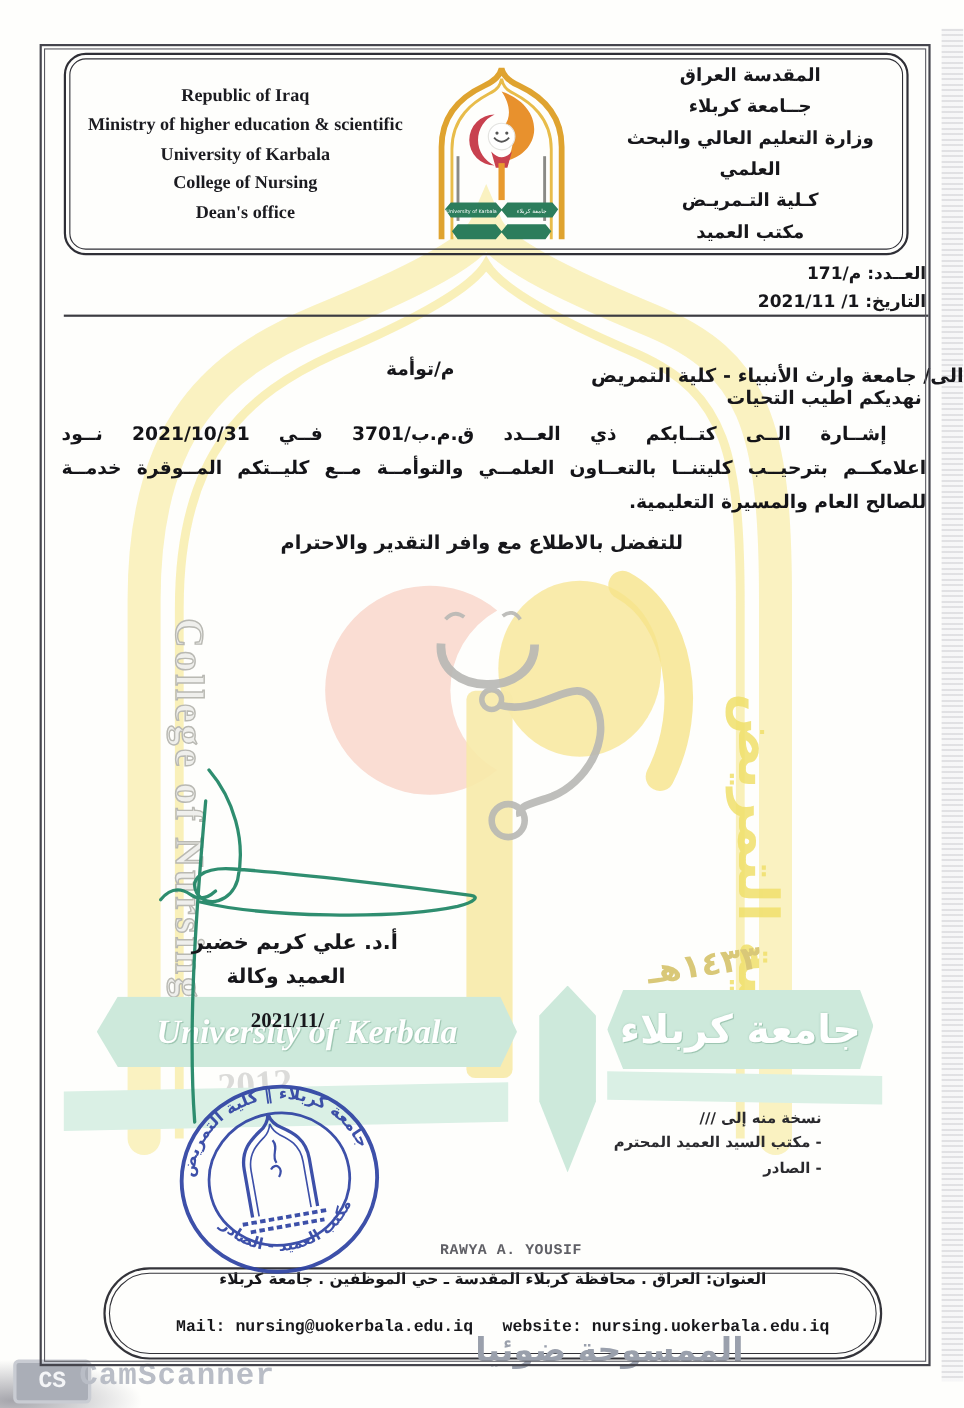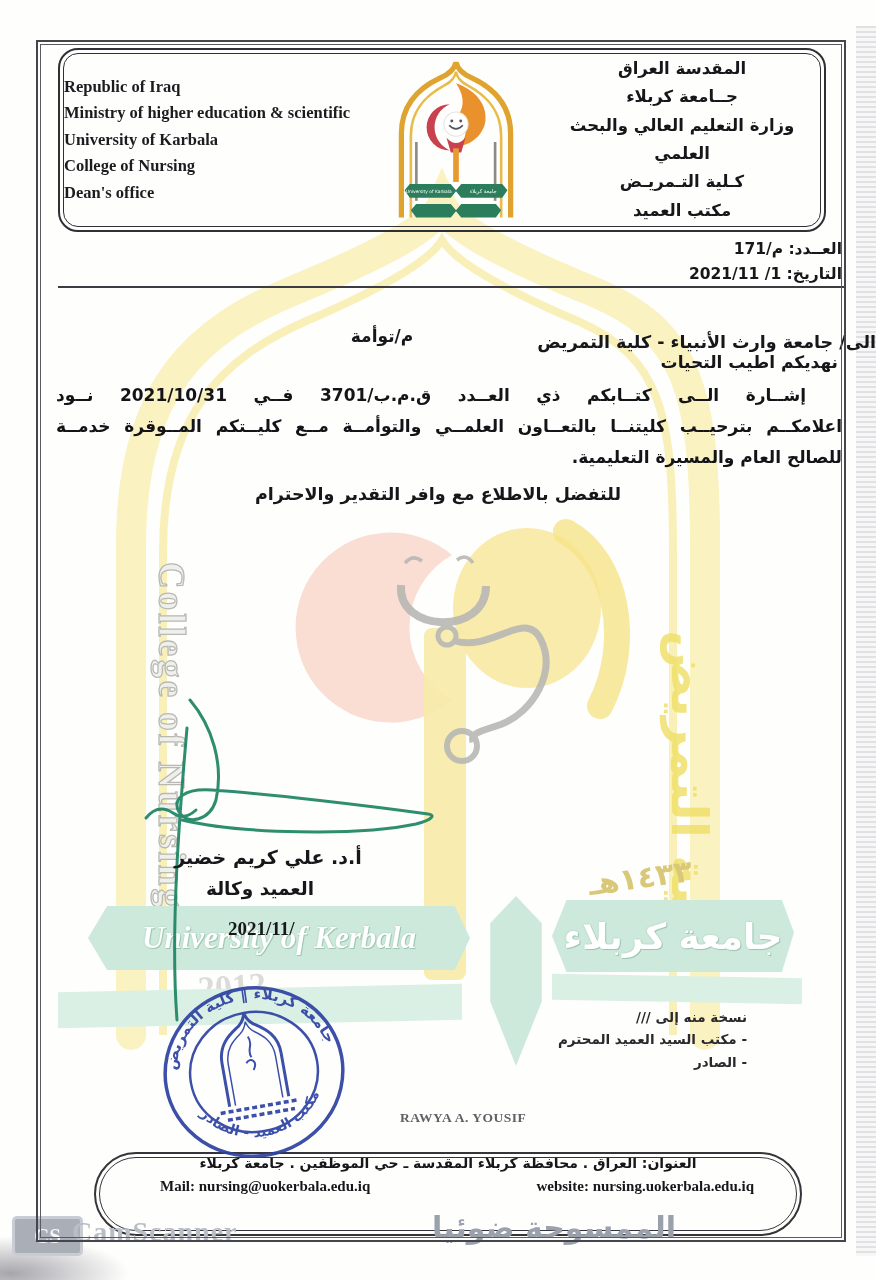--- a/index.html
+++ b/index.html
@@ -1,36 +1,36 @@
 <!DOCTYPE html>
 <html lang="ar"><head>
 <meta charset="utf-8">
 <style>
   html,body{margin:0;padding:0;background:#ffffff;}
   .page{position:relative;width:876px;height:1280px;background:#fefefc;overflow:hidden;
         font-family:"DejaVu Sans",sans-serif;color:#17171b;}
   .txt{position:absolute;z-index:2;}
   .ar{direction:rtl;font-family:"DejaVu Sans",sans-serif;}
   .en-serif{font-family:"Liberation Serif",serif;}
-  .en-sans{font-family:Liberation Serif, serif;}
+  .en-sans{font-family:Liberation Mono, monospace;margin-top:20px;}
 
   
   .frame{position:absolute;left:36px;top:40px;width:806px;height:1198px;
          border:2px solid #45454d;z-index:5;pointer-events:none;}
   .frame::before{content:"";position:absolute;inset:2px;border:1px solid #5a5a62;}
   .scan-edge{position:absolute;right:0;top:26px;width:20px;height:1230px;z-index:1;opacity:.55;
          background:repeating-linear-gradient(180deg,#c9c9cf 0 2px,#f1f1f4 2px 5px);}
   .corner-shadow{position:absolute;left:0;top:1236px;width:130px;height:44px;z-index:3;
          background:radial-gradient(ellipse at 8% 85%,#80808a 0%,rgba(128,128,138,0) 70%);opacity:.7;}
 
   
   .header-box{position:absolute;left:58px;top:48px;width:764px;height:180px;z-index:3;
          border:2px solid #2f2f36;border-radius:20px;display:flex;align-items:center;background:transparent;}
   .header-box::before{content:"";position:absolute;inset:3px;border:1.5px solid #2f2f36;border-radius:15px;}
-  .header-en{flex:1.12;font-weight:bold;font-size:16.5px;line-height:1.6;color:#1b1b20;padding-left:4px;}
+  .header-en{flex:1.12;text-align:center;font-weight:bold;font-size:16.5px;line-height:1.6;color:#1b1b20;padding-left:4px;}
   .header-logo{flex:0 0 148px;height:168px;margin-top:4px;}
   .header-ar{flex:1;text-align:center;font-weight:bold;font-size:16.5px;line-height:1.72;padding-left:10px;}
 
   
   .ref{top:237px;right:34px;text-align:right;font-weight:bold;font-size:15.5px;line-height:1.62;}
   .rule{position:absolute;left:58px;top:286px;width:786px;border-top:2.5px solid #3c3c42;z-index:2;}
 
   
   .to-line{top:296px;left:0;width:100%;font-size:17.5px;font-weight:bold;margin-top:36px;}
   .subject{top:326px;left:0;width:100%;text-align:center;padding-right:112px;box-sizing:border-box;font-size:17px;font-weight:bold;}

